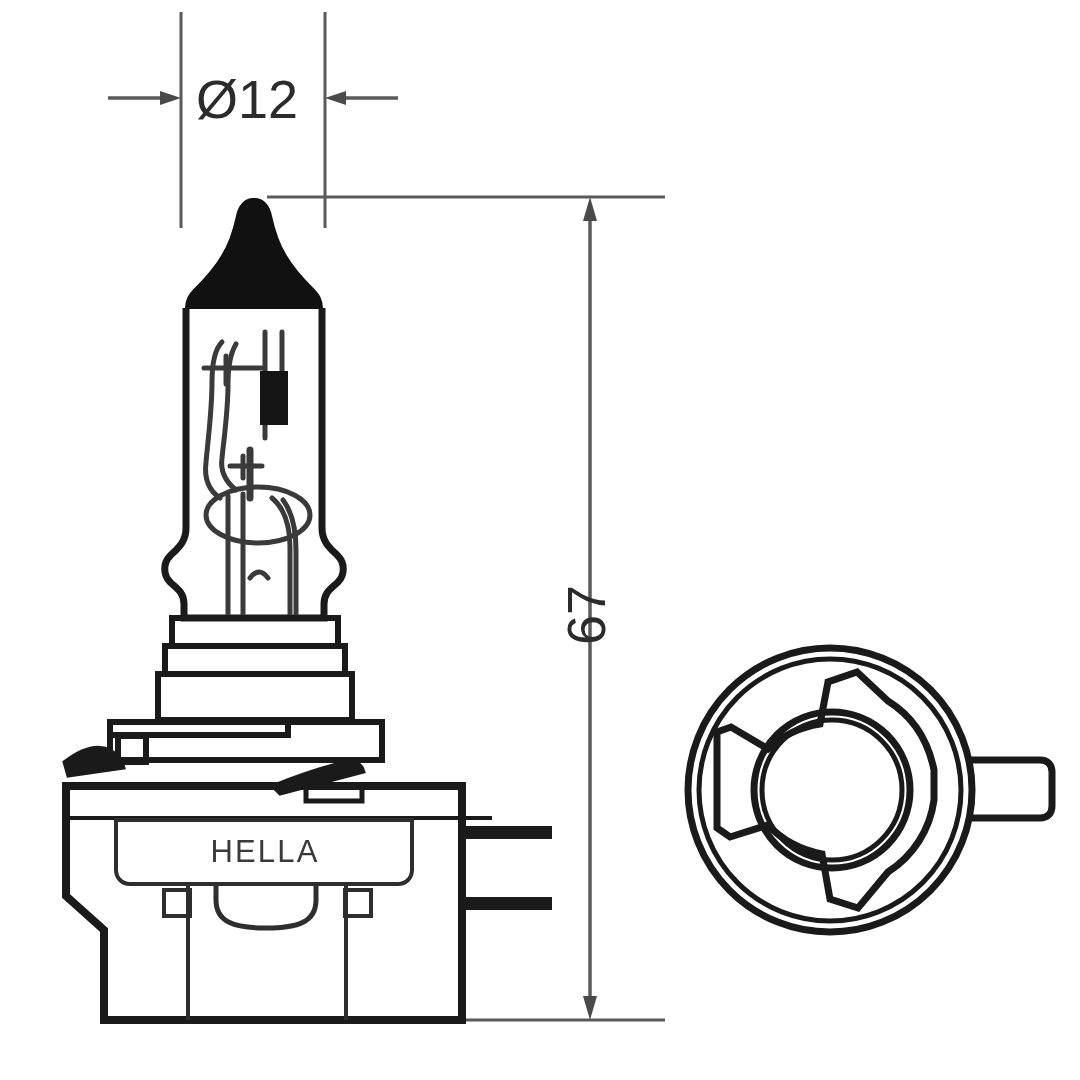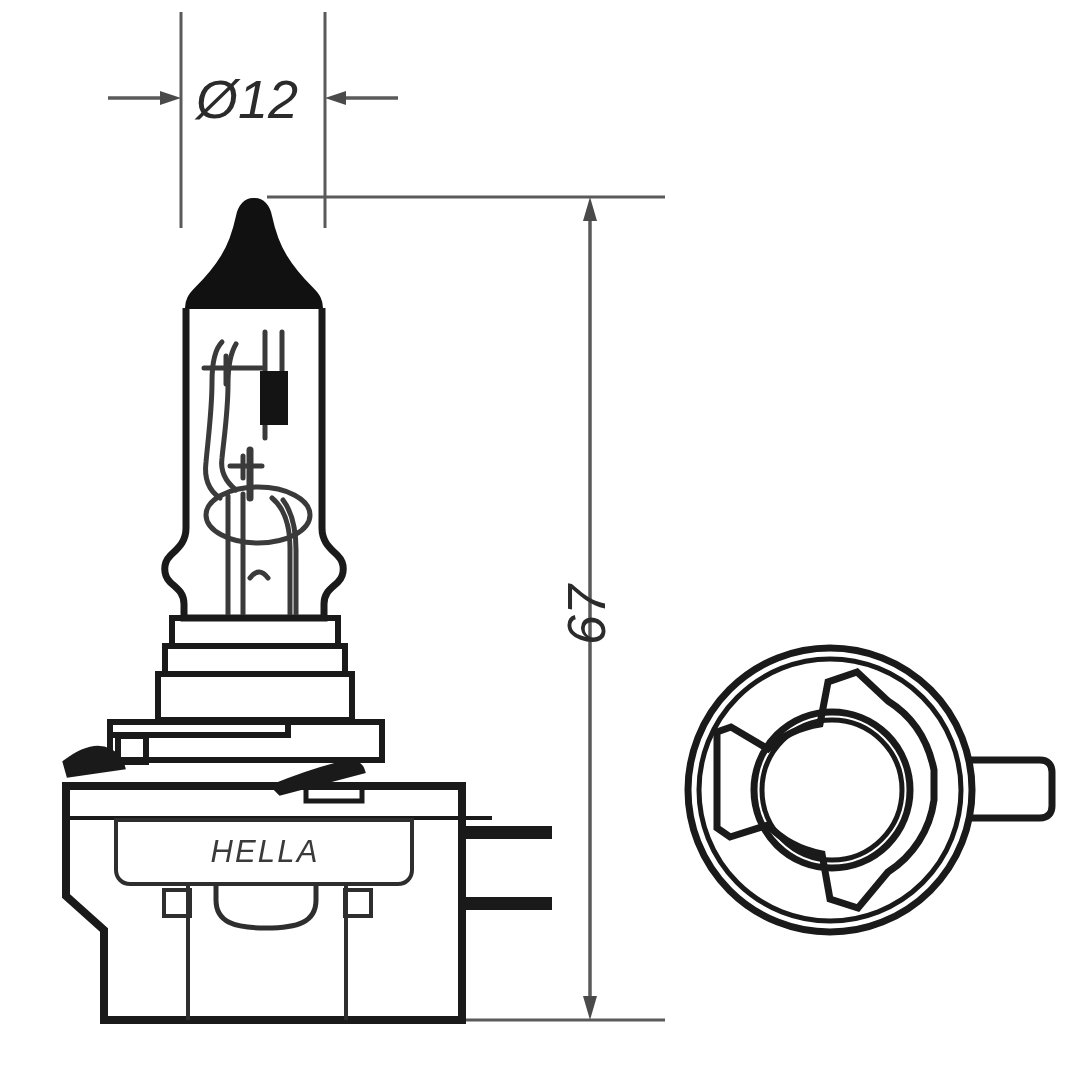--- a/index.html
+++ b/index.html
@@ -10,21 +10,20 @@
   }
   body {
     font-family: "Liberation Sans", sans-serif;
   }
   #canvas {
     position: relative;
     width: 1080px;
     height: 1073px;
     background: #ffffff;
     overflow: hidden;
-    font-style: italic;
   }
   #drawing {
     display: block;
     width: 1080px;
     height: 1080px;
   }
   .dimtext {
     font-family: "Liberation Sans", sans-serif;
     font-size: 54px;
     fill: #2b2b2b;

